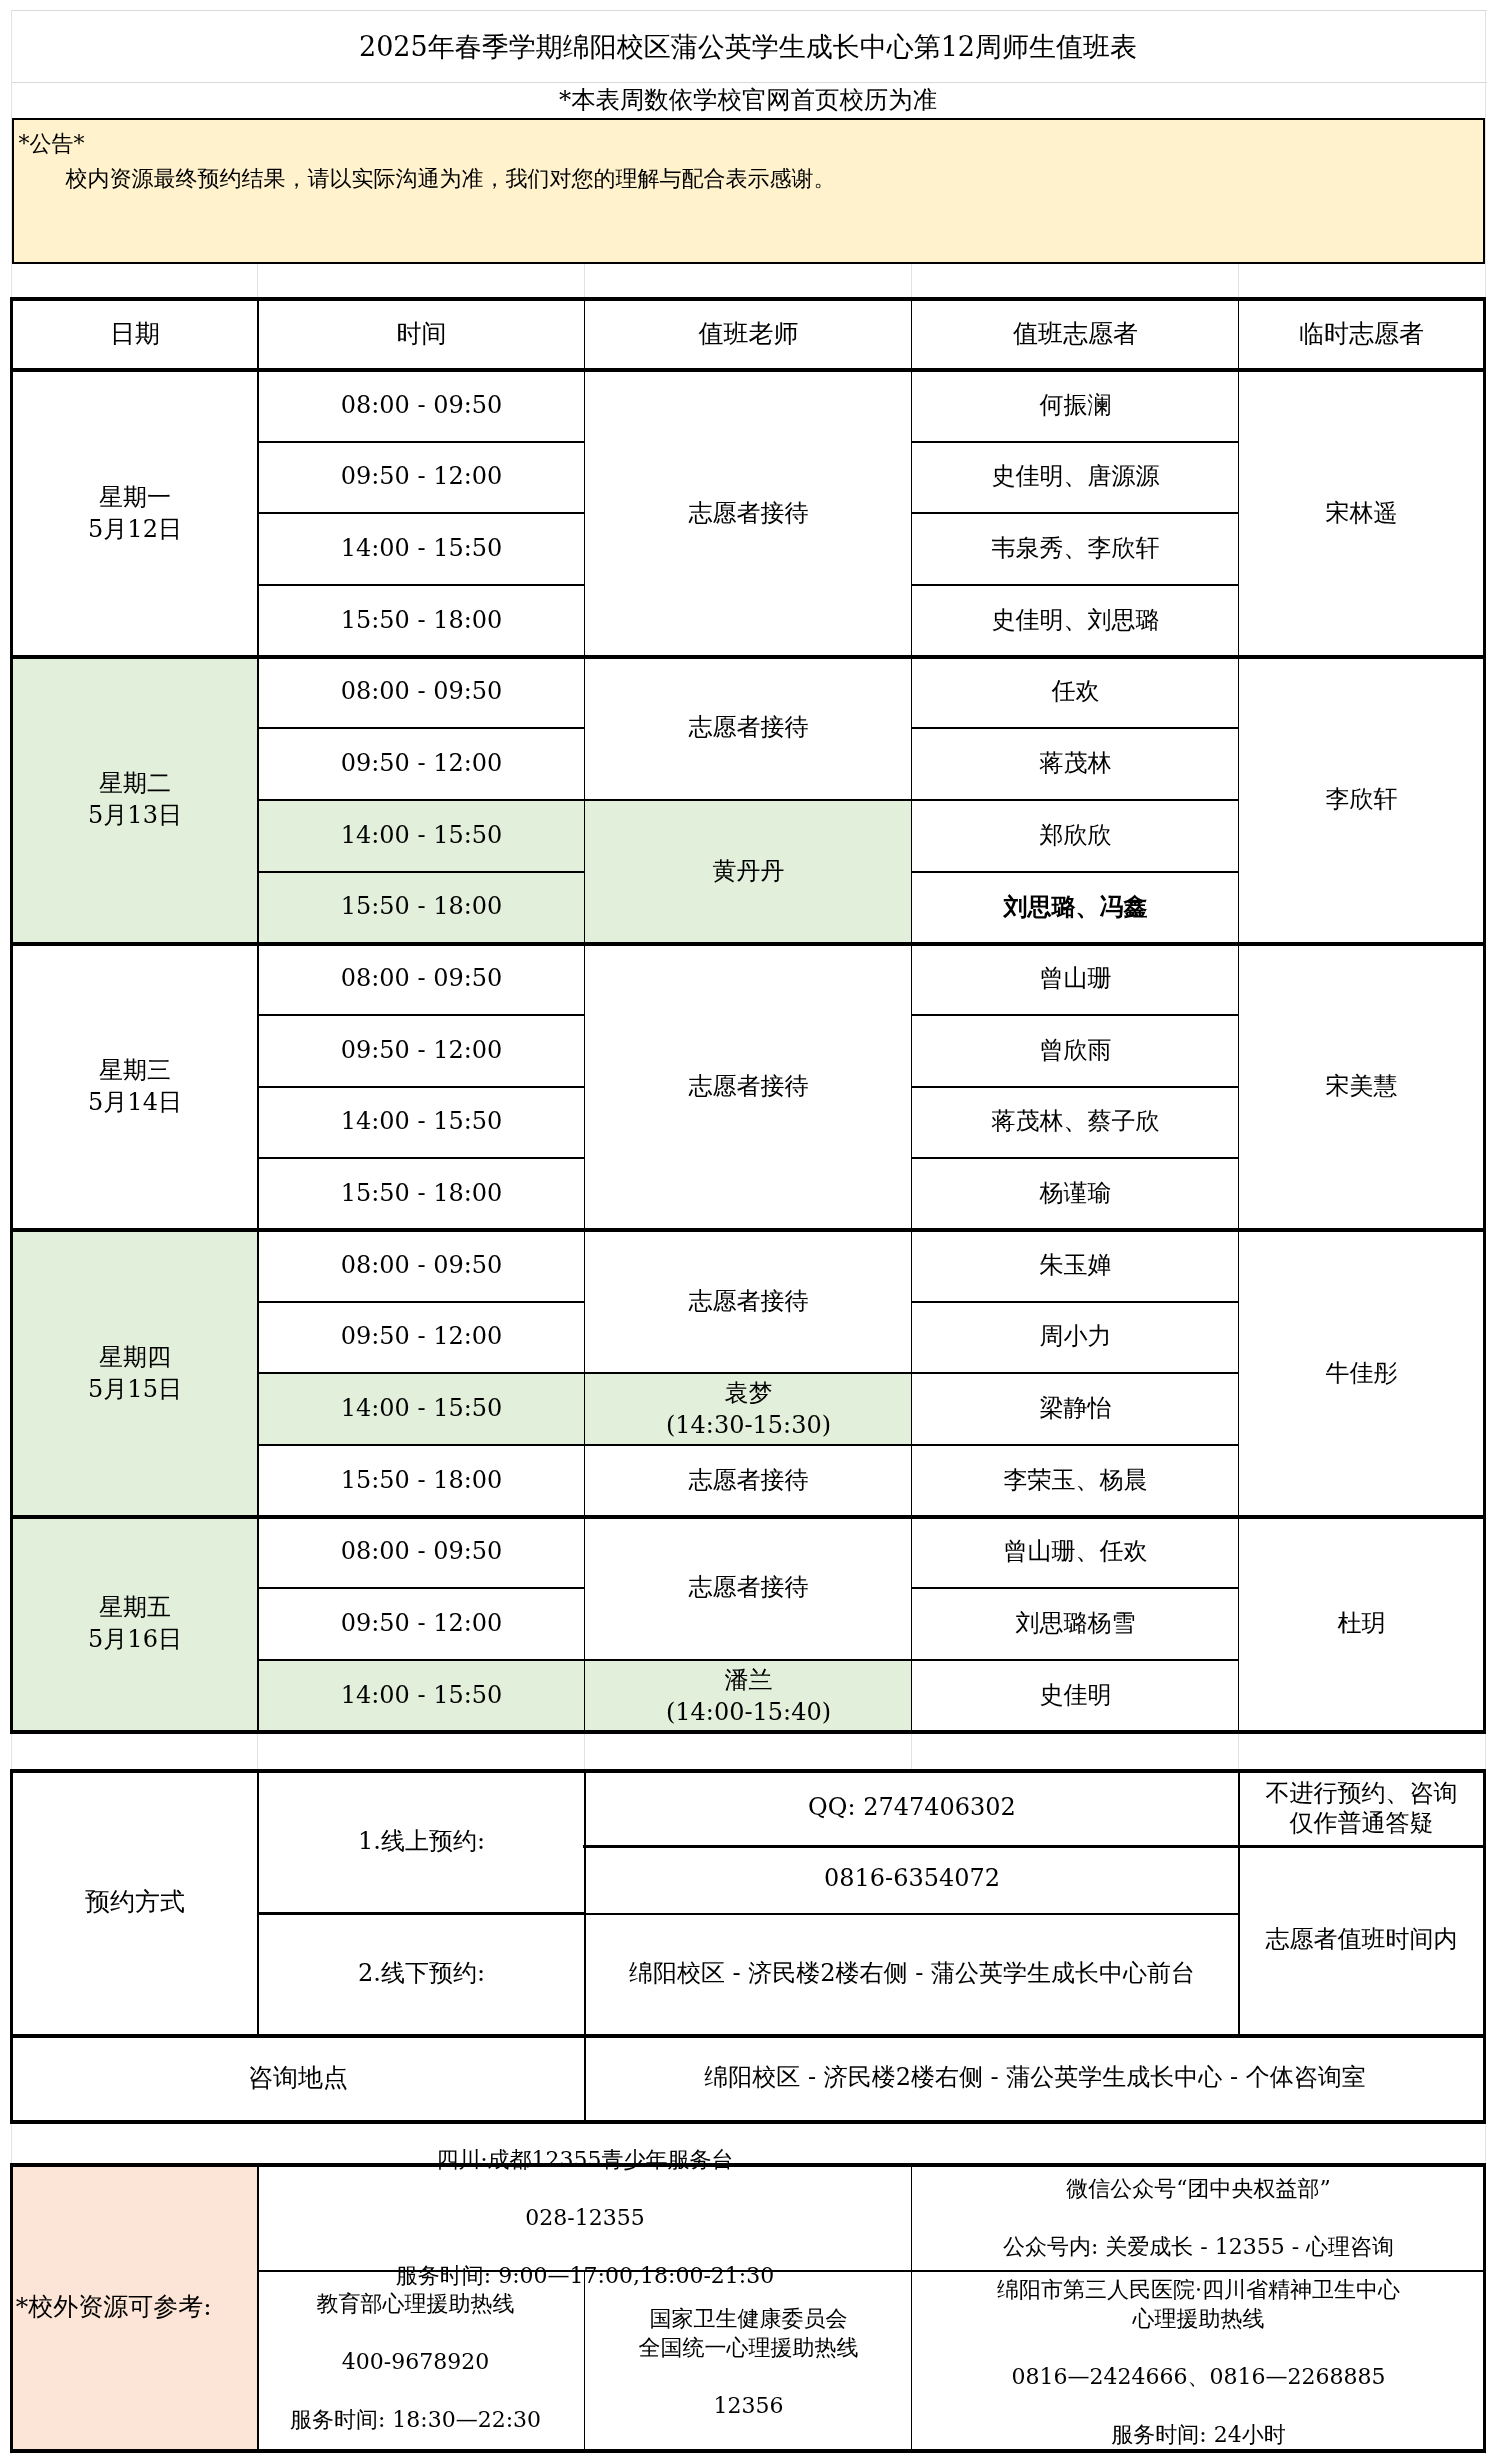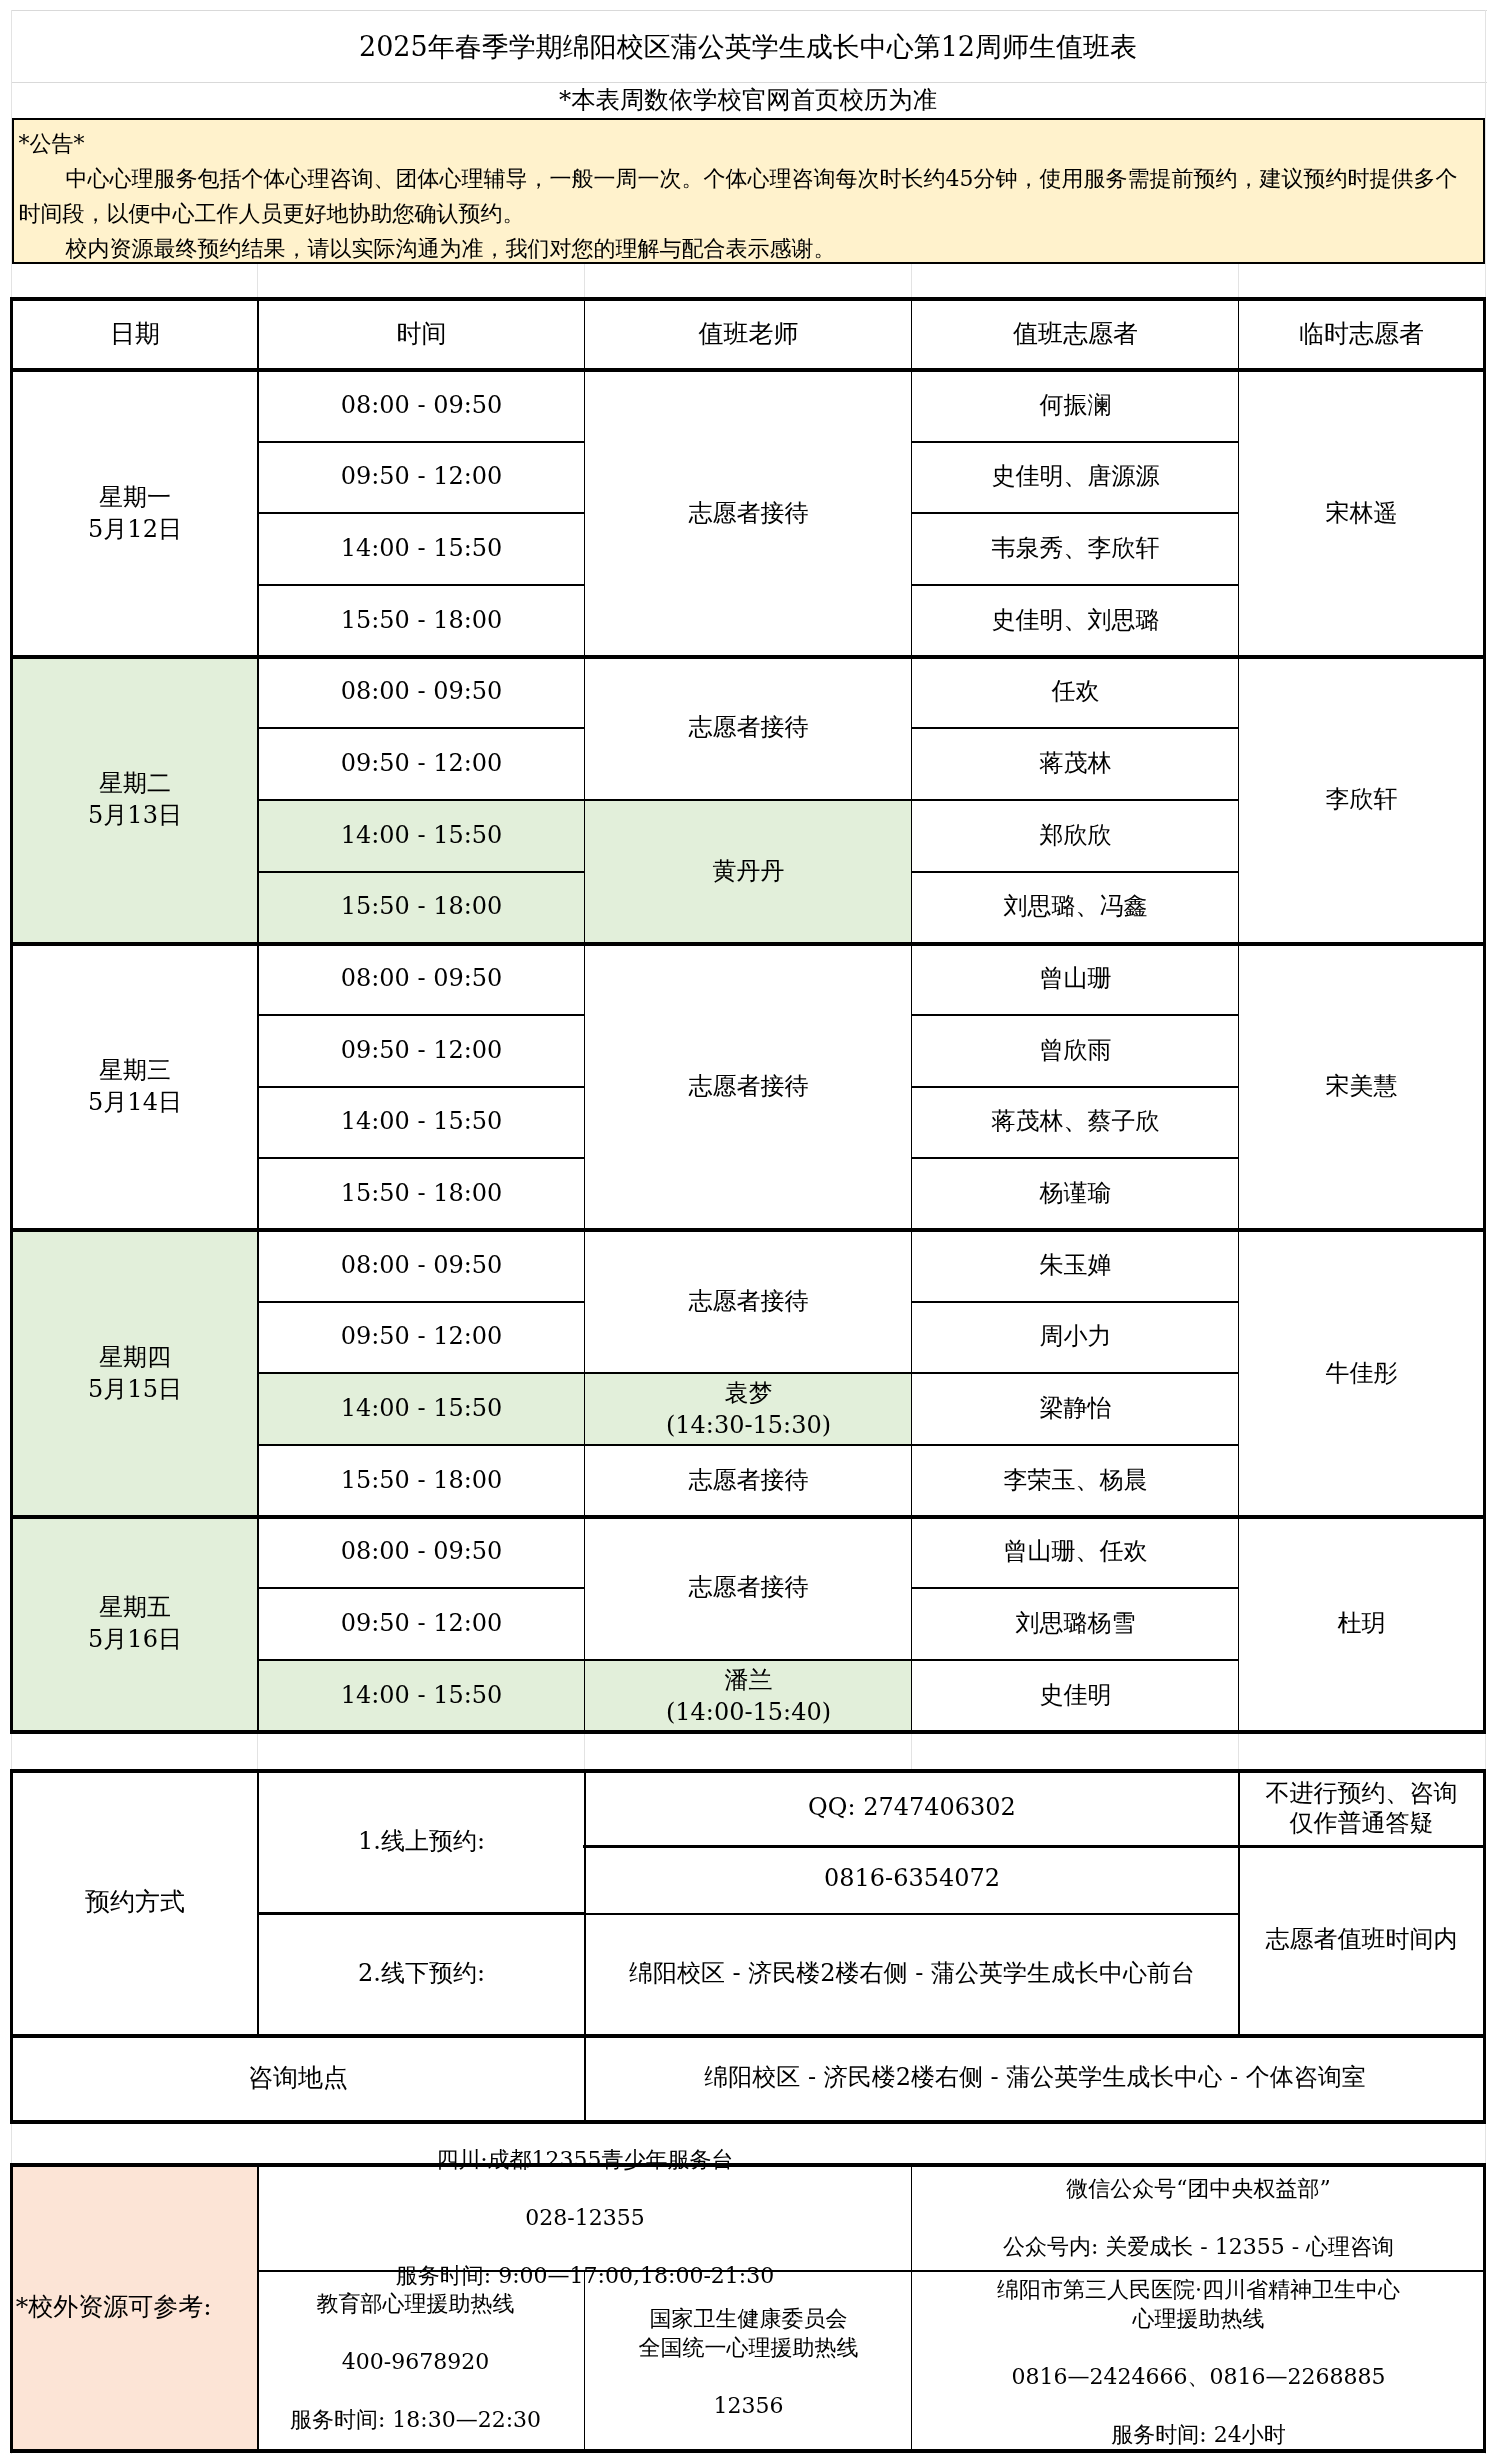--- a/index.html
+++ b/index.html
@@ -49,21 +49,20 @@
 <div class="gridline-v" style="left:584px; top:1734px; height:36px;"></div>
 <div class="gridline-v" style="left:911px; top:1734px; height:36px;"></div>
 <div class="gridline-v" style="left:1238px; top:1734px; height:36px;"></div>
 
 <div class="cell title" style="left:11.5px; top:11.5px; width:1473px; height:70px;text-align:right;">2025年春季学期绵阳校区蒲公英学生成长中心第12周师生值班表</div>
 <div class="cell sub" style="left:11.5px; top:83px; width:1473px; height:34px;">*本表周数依学校官网首页校历为准</div>
 
 <div class="abs cream" style="left:11.5px; top:118px; width:1473px; height:146px; border:2.9px solid #000;"></div>
 <div class="notice" style="left:14.3px; top:120px; width:1468px; height:140px;">
   <p>*公告*</p>
-  <p class="indent">中心心理服务包括个体心理咨询、团体心理辅导，一般一周一次。个体心理咨询每次时长约45分钟，使用服务需提前预约，建议预约时提供多个时间段，以便中心工作人员更好地协助您确认预约。</p>
   <p class="indent">校内资源最终预约结果，请以实际沟通为准，我们对您的理解与配合表示感谢。</p>
 </div>
 
 <div class="abs green" style="left:11.5px; top:656px; width:247px; height:287px;"></div>
 <div class="abs green" style="left:258px; top:800px; width:327px; height:143px;"></div>
 <div class="abs green" style="left:585px; top:800px; width:327px; height:143px;"></div>
 <div class="abs green" style="left:11.5px; top:1230px; width:247px; height:287px;"></div>
 <div class="abs green" style="left:258px; top:1373px; width:327px; height:72px;"></div>
 <div class="abs green" style="left:585px; top:1373px; width:327px; height:72px;"></div>
 <div class="abs green" style="left:11.5px; top:1516px; width:247px; height:215px;"></div>
@@ -95,21 +94,21 @@
 </div>
 <div class="cell" style="left:258px; top:656px; width:327px; height:72px;">08:00 - 09:50</div>
 <div class="cell" style="left:258px; top:728px; width:327px; height:72px;">09:50 - 12:00</div>
 <div class="cell" style="left:258px; top:800px; width:327px; height:72px;">14:00 - 15:50</div>
 <div class="cell" style="left:258px; top:871px; width:327px; height:72px;">15:50 - 18:00</div>
 <div class="cell" style="left:585px; top:656px; width:327px; height:143px;">志愿者接待</div>
 <div class="cell" style="left:585px; top:800px; width:327px; height:143px;">黄丹丹</div>
 <div class="cell" style="left:912px; top:656px; width:327px; height:72px;">任欢</div>
 <div class="cell" style="left:912px; top:728px; width:327px; height:72px;">蒋茂林</div>
 <div class="cell" style="left:912px; top:800px; width:327px; height:72px;">郑欣欣</div>
-<div class="cell" style="left:912px; top:871px; width:327px; height:72px;">刘思璐、冯鑫</div>
+<div class="cell" style="left:912px; top:871px; width:327px; height:72px;font-weight:bold;">刘思璐、冯鑫</div>
 <div class="cell" style="left:1238px; top:656px; width:247px; height:287px;">李欣轩</div>
 
 <div class="cell" style="left:11.5px; top:943px; width:247px; height:287px;">
   <div><div>星期三</div><div>5月14日</div></div>
 </div>
 <div class="cell" style="left:258px; top:943px; width:327px; height:72px;">08:00 - 09:50</div>
 <div class="cell" style="left:258px; top:1015px; width:327px; height:72px;">09:50 - 12:00</div>
 <div class="cell" style="left:258px; top:1086px; width:327px; height:72px;">14:00 - 15:50</div>
 <div class="cell" style="left:258px; top:1158px; width:327px; height:72px;">15:50 - 18:00</div>
 <div class="cell" style="left:585px; top:943px; width:327px; height:287px;">志愿者接待</div>

